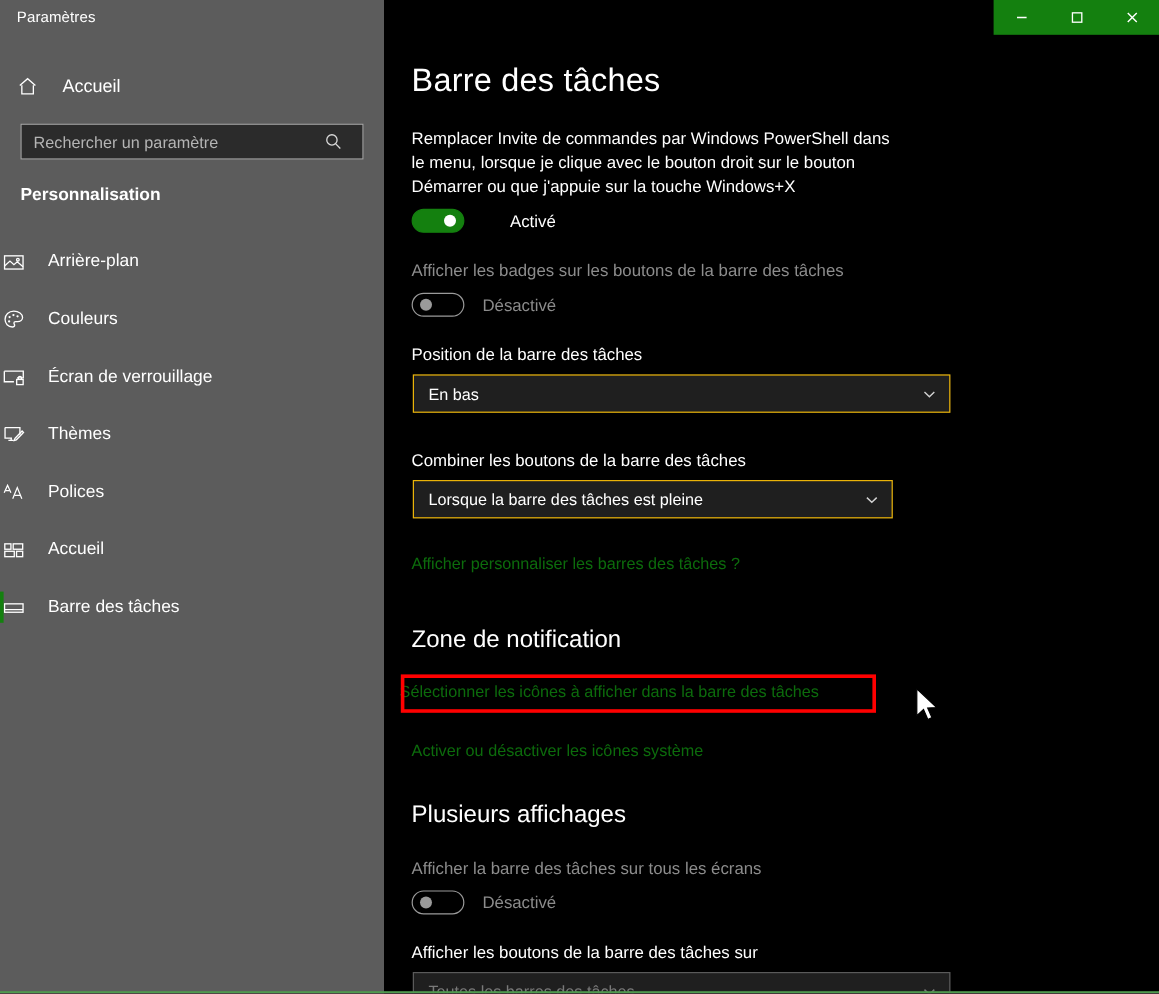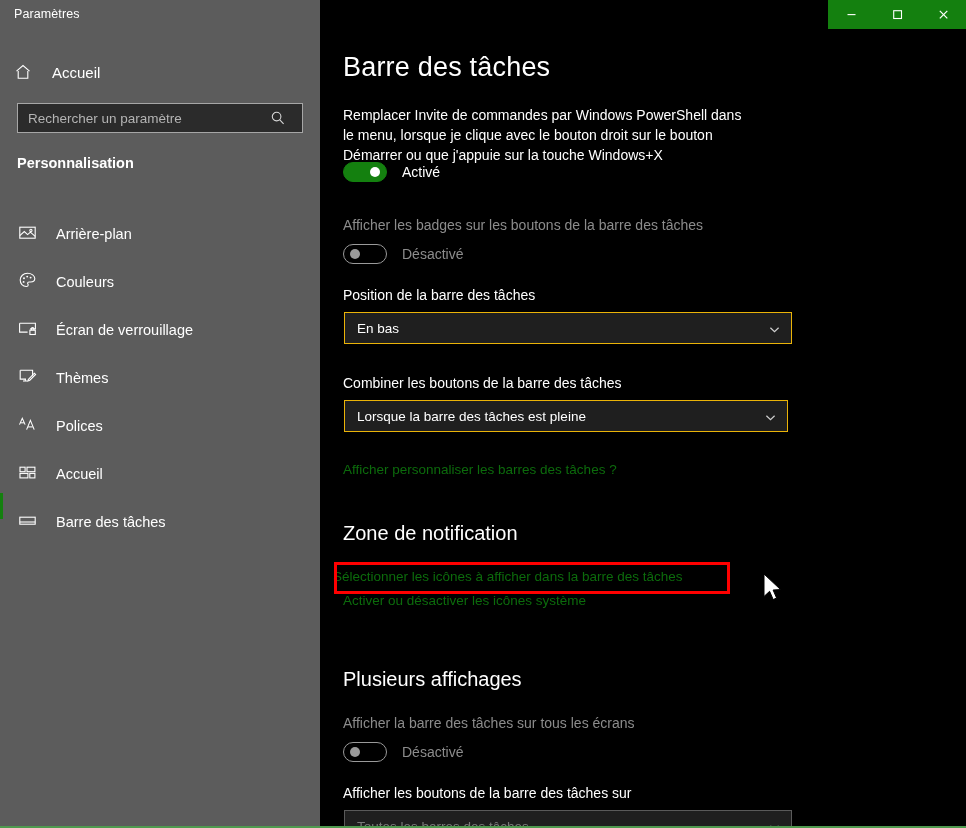--- a/index.html
+++ b/index.html
@@ -111,22 +111,22 @@
   .nav-list {
     position: absolute;
     top: 194px;
     left: 0;
     width: 320px;
   }
   .nav-item {
     position: relative;
     height: 48px;
     display: flex;
-    align-items: flex-end;
-    padding-left: 18px;
+    align-items: center;
+    padding-left: 2px;
     cursor: default;
   }
   .nav-item .nav-ico {
     width: 26px;
     display: flex;
     align-items: center;
     justify-content: flex-start;
     color: #ffffff;
   }
   .nav-item .nav-lbl {
@@ -396,21 +396,21 @@
 
     </div>
   </div>
 
   <div class="content">
 
     <div class="page-title">Barre des tâches</div>
 
     <div class="setting-desc" style="top:105px; left:23px;">Remplacer Invite de commandes par Windows PowerShell dans le menu, lorsque je clique avec le bouton droit sur le bouton Démarrer ou que j'appuie sur la touche Windows+X</div>
 
-    <div class="toggle-row" style="top:162px; left:23px;">
+    <div class="toggle-row" style="top:174px; left:23px;gap:23px;">
       <span class="switch on">
         <span class="knob"></span>
       </span>
       <span class="tg-lbl">Activé</span>
     </div>
 
     <div class="setting-label dim" style="top:217px; left:23px;">Afficher les badges sur les boutons de la barre des tâches</div>
 
     <div class="toggle-row dim" style="top:244px; left:23px;">
       <span class="switch off">
@@ -425,36 +425,36 @@
       <span class="dd-val">En bas</span>
       <span class="dd-chev">
         <svg width="13" height="13" viewBox="0 0 13 13" fill="none" stroke="#d0d0d0" stroke-width="1.2">
           <path d="M2.4 4.7 L6.5 8.6 L10.6 4.7"></path>
         </svg>
       </span>
     </div>
 
     <div class="setting-label" style="top:375px; left:23px;">Combiner les boutons de la barre des tâches</div>
 
-    <div class="dropdown" style="top:400px; left:24px; width:444px;gap:23px;">
+    <div class="dropdown" style="top:400px; left:24px; width:400px;gap:23px;">
       <span class="dd-val">Lorsque la barre des tâches est pleine</span>
       <span class="dd-chev">
         <svg width="13" height="13" viewBox="0 0 13 13" fill="none" stroke="#d0d0d0" stroke-width="1.2">
           <path d="M2.4 4.7 L6.5 8.6 L10.6 4.7"></path>
         </svg>
       </span>
     </div>
 
     <div class="link" style="top:462px; left:23px;">Afficher personnaliser les barres des tâches ?</div>
 
     <div class="group-heading" style="top:522px; left:23px;">Zone de notification</div>
 
     <div class="link" style="top:569px; left:13px;">Sélectionner les icônes à afficher dans la barre des tâches</div>
 
-    <div class="link" style="top:593px; left:23px;">Activer ou désactiver les icônes système</div>
+    <div class="link" style="top:618px; left:23px;">Activer ou désactiver les icônes système</div>
 
     <div class="group-heading" style="top:668px; left:23px;">Plusieurs affichages</div>
 
     <div class="setting-label dim" style="top:715px; left:23px;">Afficher la barre des tâches sur tous les écrans</div>
 
     <div class="toggle-row dim" style="top:742px; left:23px;">
       <span class="switch off">
         <span class="knob"></span>
       </span>
       <span class="tg-lbl">Désactivé</span>

